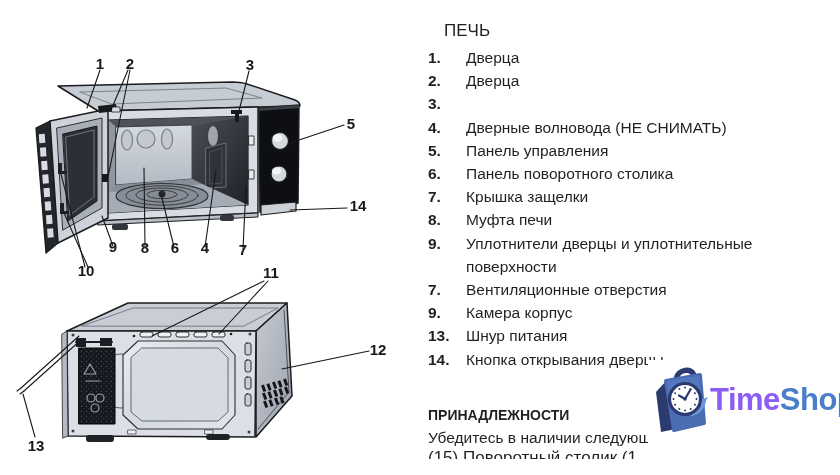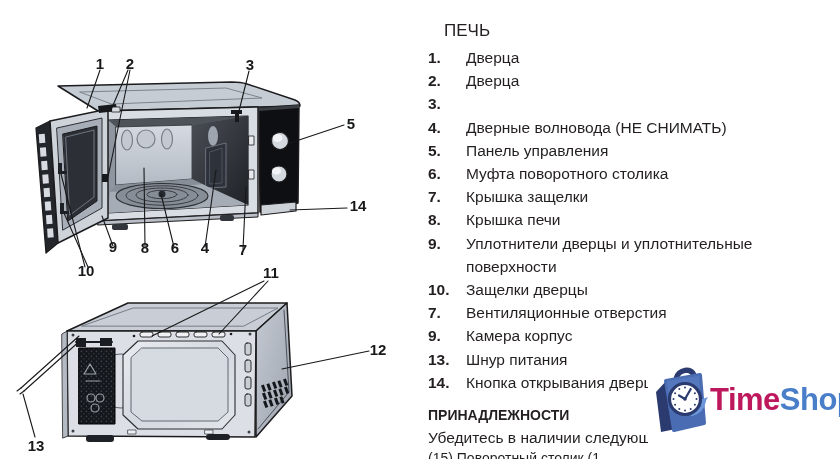--- a/index.html
+++ b/index.html
@@ -9,25 +9,25 @@
   .callout{font:bold 15px "Liberation Sans",sans-serif;fill:#17181a;}
   .leader{stroke:#17181a;stroke-width:1.1;fill:none;}
   .sec-title{position:absolute;left:444px;top:21px;font-size:17px;font-weight:normal;}
   .plist{position:absolute;left:428px;top:46px;width:392px;}
   .prow{display:flex;font-size:15.5px;line-height:23.2px;}
   .pnum{width:38px;flex:none;font-weight:bold;}
   .plbl{max-width:335px;}
   .acc-title{position:absolute;left:428px;top:407px;font-size:14px;font-weight:bold;}
   .acc-line1{position:absolute;left:428px;top:429px;font-size:15.5px;white-space:nowrap;}
   .acc-partial{position:absolute;left:428px;top:450px;width:250px;height:9px;overflow:hidden;
-               font-size:14px;line-height:16px;white-space:nowrap;}
+               font-size:17px;line-height:16px;white-space:nowrap;}
   .logo{position:absolute;left:648px;top:360px;width:192px;height:115px;background:#fff;z-index:6;}
   .logo-row{position:absolute;left:4px;top:6px;display:flex;align-items:center;}
   .logo-text{font-size:31px;font-weight:bold;letter-spacing:-0.5px;white-space:nowrap;margin-left:2px;}
-  .lt{color:#be185d;}
+  .lt{color:#8b5cf6;}
   .ls{color:#4a7ec9;}
 </style>
 </head>
 <body>
 
 <div class="page">
 
   <svg class="diagrams" width="420" height="475" viewBox="0 0 420 475">
     <defs>
       <linearGradient id="wallGrad" x1="0" y1="0" x2="0" y2="1">
@@ -255,37 +255,33 @@
     <div class="prow">
         <span class="pnum">4.</span>
         <span class="plbl">Дверные волновода (НЕ СНИМАТЬ)</span>
       </div>
     <div class="prow">
         <span class="pnum">5.</span>
         <span class="plbl">Панель управления</span>
       </div>
     <div class="prow">
         <span class="pnum">6.</span>
-        <span class="plbl">Муфта поворотного столика</span>
+        <span class="plbl">Панель поворотного столика</span>
       </div>
     <div class="prow">
         <span class="pnum">7.</span>
         <span class="plbl">Крышка защелки</span>
       </div>
     <div class="prow">
         <span class="pnum">8.</span>
-        <span class="plbl">Крышка печи</span>
+        <span class="plbl">Муфта печи</span>
       </div>
     <div class="prow">
         <span class="pnum">9.</span>
         <span class="plbl">Уплотнители дверцы и уплотнительные поверхности</span>
-      </div>
-    <div class="prow">
-        <span class="pnum">10.</span>
-        <span class="plbl">Защелки дверцы</span>
       </div>
     <div class="prow">
         <span class="pnum">7.</span>
         <span class="plbl">Вентиляционные отверстия</span>
       </div>
     <div class="prow">
         <span class="pnum">9.</span>
         <span class="plbl">Камера корпус</span>
       </div>
     <div class="prow">

